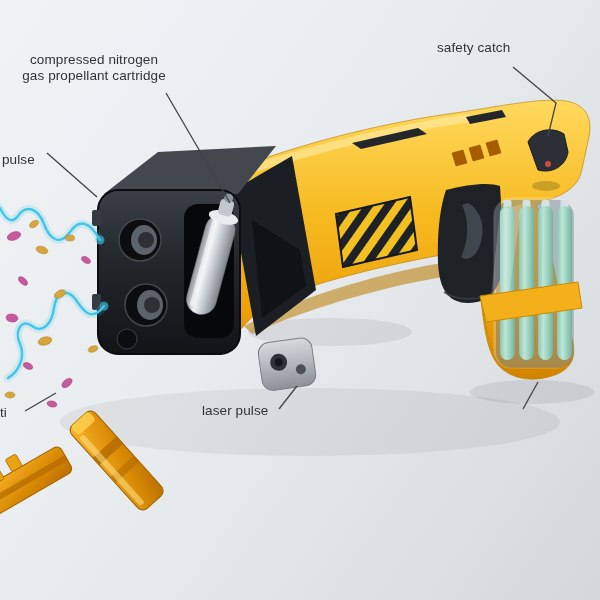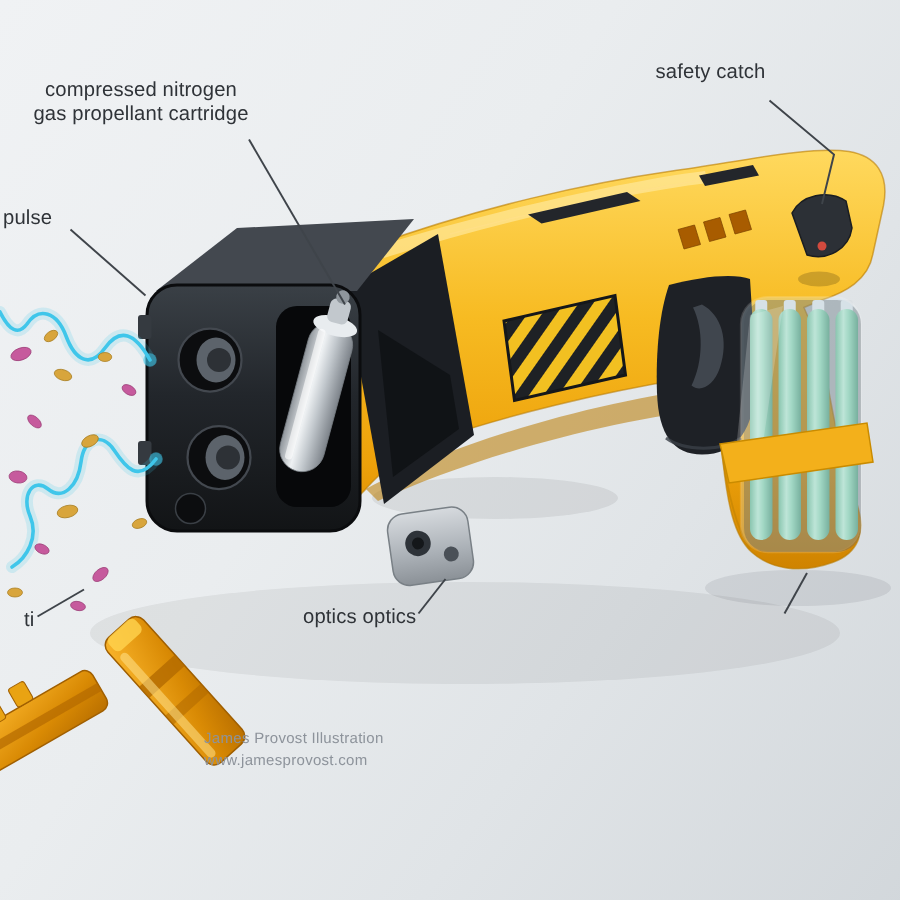--- a/index.html
+++ b/index.html
@@ -212,25 +212,21 @@
     <path d="M279,409 L297,386"></path>
     <path d="M523,409 L538,382"></path>
   </g>
 </svg>
 
 <div class="callout center" style="left:4px;top:52px;width:180px;">compressed nitrogen
 gas propellant cartridge</div>
 
 <div class="callout" style="left:437px;top:40px;">safety catch</div>
 
-<div class="callout" style="left:2px;top:137px;">pulse</div>
-
-<div class="callout" style="left:16px;top:405px;text-align:center;">ti</div>
-
-<div class="callout" style="left:202px;top:403px;">optics optics</div>
-
-
-<div class="credit" style="left:136px;top:486px;">
-  <div>James Provost Illustration</div>
-  <div>www.jamesprovost.com</div>
+<div class="callout" style="left:2px;top:152px;">pulse</div>
+
+<div class="callout" style="left:0px;top:405px;text-align:center;">ti</div>
+
+<div class="callout" style="left:202px;top:403px;">laser pulse</div>
+
+
+
 </div>
 
-</div>
-
 </body></html>

